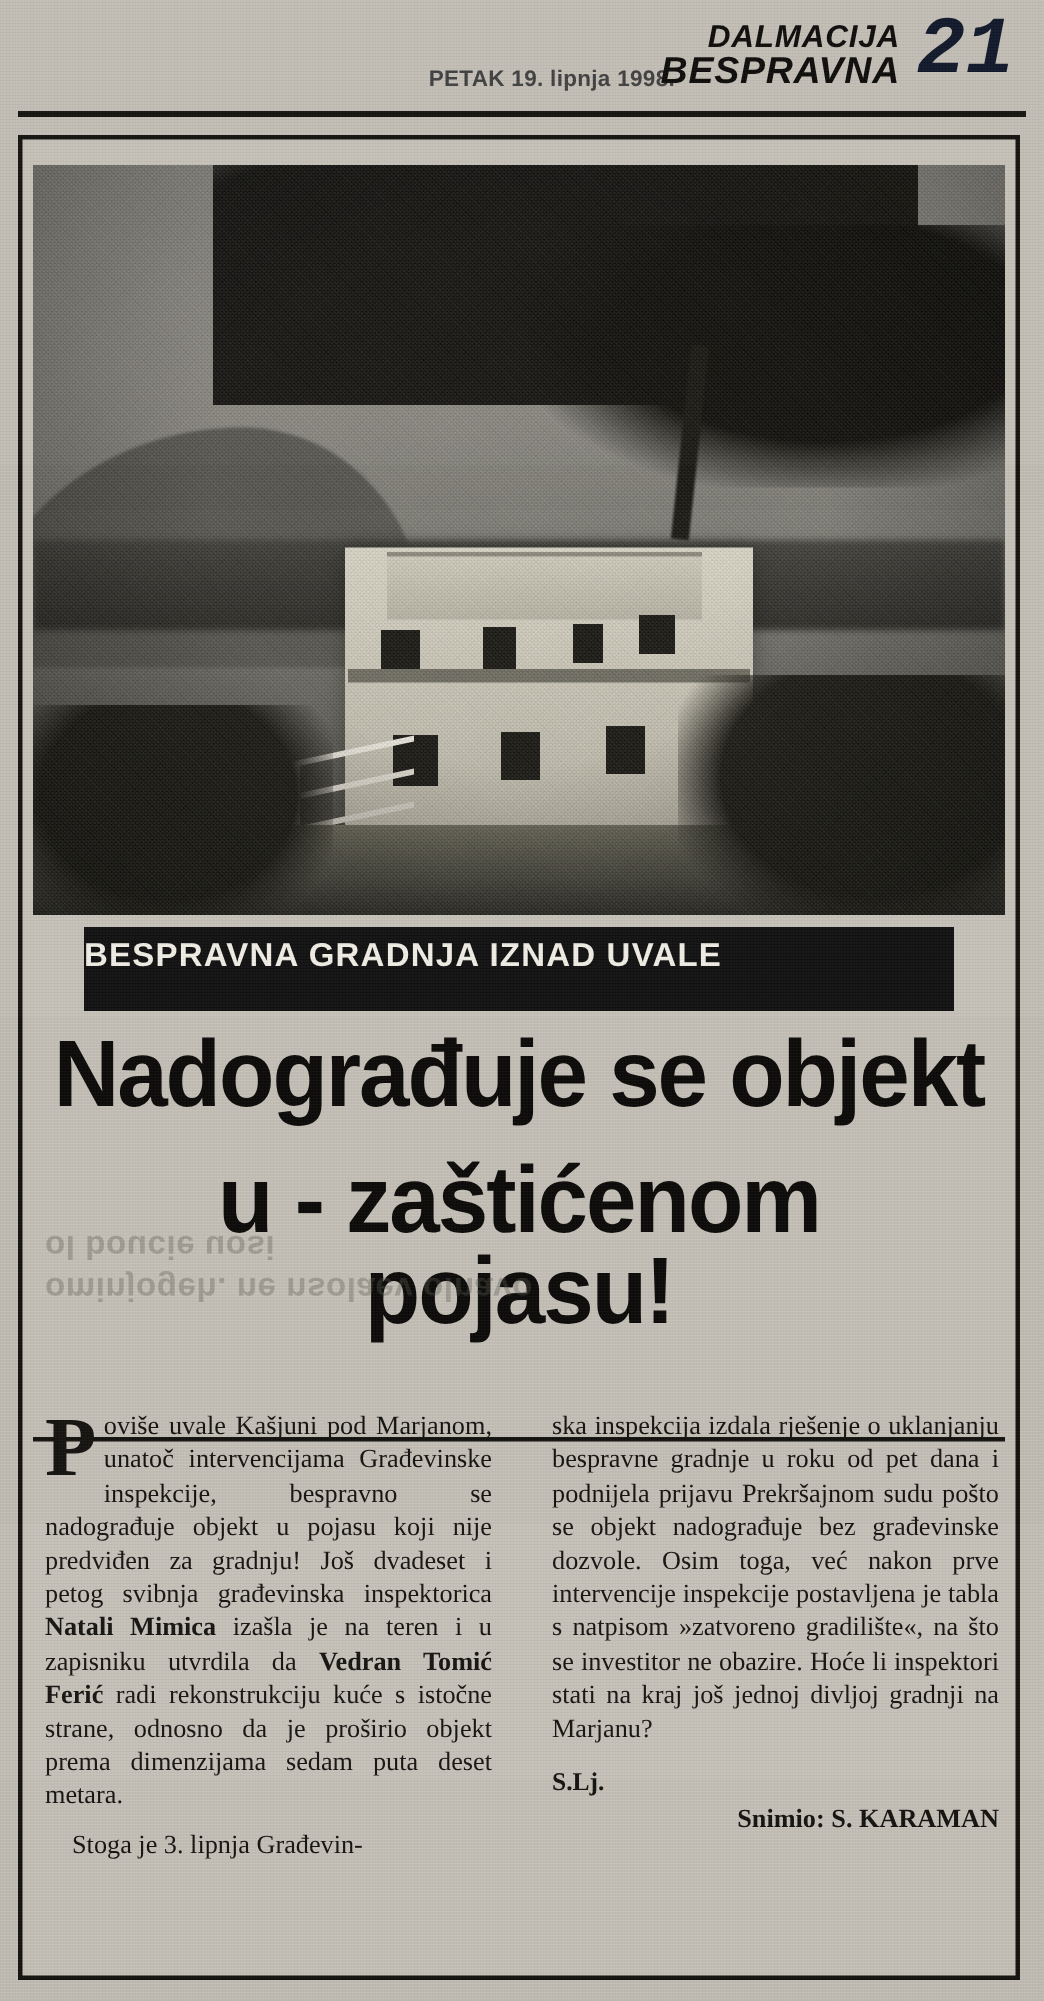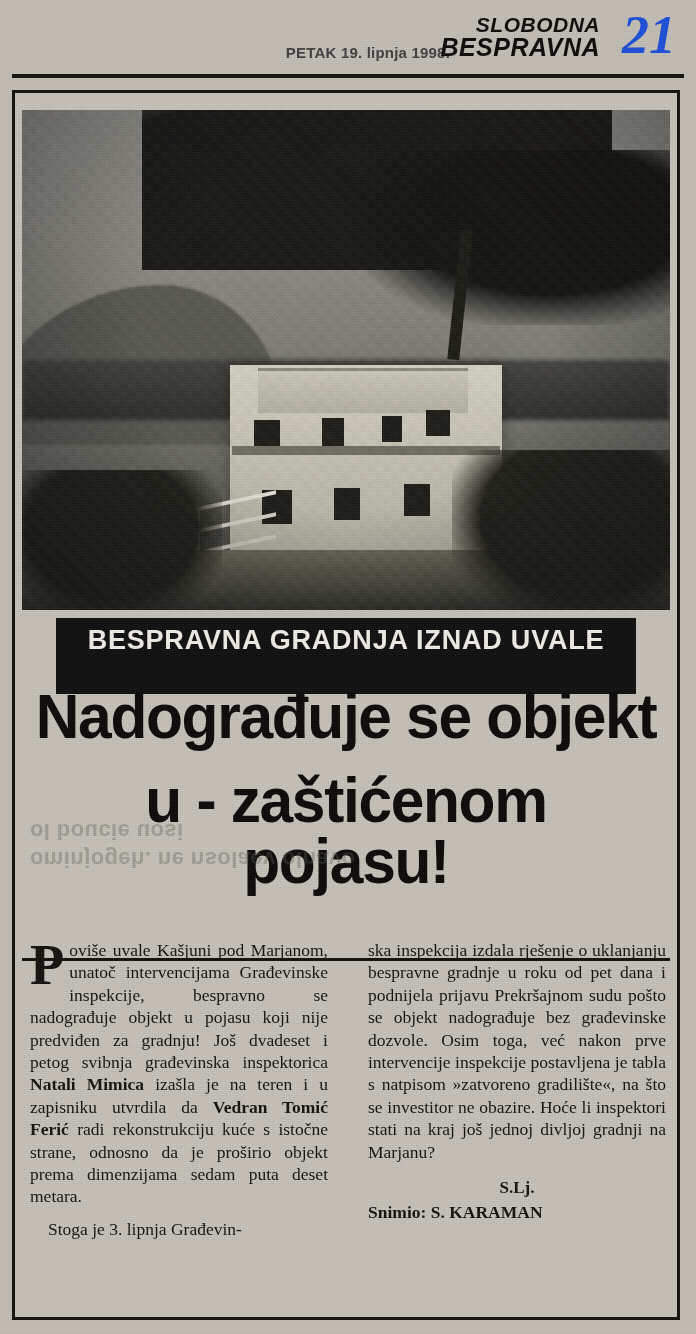--- a/index.html
+++ b/index.html
@@ -56,26 +56,26 @@
     font-weight: bold;
     color: #0d0c0a;
     line-height: 1.02;
   }
   .brand .l1 { font-size: 21px; letter-spacing: .5px; }
   .brand .l2 { font-size: 25px; letter-spacing: .5px; }
   .pagenum {
     position: absolute;
     right: 20px;
     top: 8px;
-    font-family: Liberation Serif, serif;
+    font-family: Liberation Mono, monospace;
     font-style: italic;
     font-weight: bold;
     font-size: 54px;
     line-height: 1;
-    color: #1d4ed8;
+    color: #0f172a;
   }
   .rule-top {
     position: absolute;
     left: 12px;
     top: 74px;
     width: 672px;
     height: 4px;
     background: #151310;
   }
 
@@ -203,28 +203,27 @@
       repeating-linear-gradient(45deg, rgba(255,255,255,.035) 0 1px, rgba(0,0,0,.035) 1px 2px),
       repeating-linear-gradient(-45deg, rgba(255,255,255,.025) 0 1px, rgba(0,0,0,.03) 1px 2px);
   }
 
   
   .kicker {
     position: absolute;
     left: 56px;
     top: 618px;
     width: 580px;
-    height: 76px;
+    height: 56px;
     background: #111010;
     color: #efece4;
     font-family: "Liberation Sans", sans-serif;
     font-weight: bold;
-    font-size: 27px;
+    font-size: 22px;
     letter-spacing: .8px;
-    text-align: center;
     line-height: 1.35;
     padding-top: 4px;
     box-sizing: border-box;
   }
 
   
   .headline {
     position: absolute;
     left: 22px;
     top: 686px;
@@ -287,40 +286,40 @@
   .dropcap::first-letter {
     float: left;
     font-size: 56px;
     line-height: 0.82;
     font-weight: bold;
     padding: 4px 5px 0 0;
   }
   .col b { font-weight: bold; }
   .sig {
     margin-top: 14px;
-    text-align: center;
+    text-align: left;
     font-weight: bold;
     font-size: 17px;
   }
   .credit {
-    text-align: left;
+    text-align: right;
     font-weight: bold;
     font-size: 17.5px;
     margin-top: 2px;
   }
 </style>
 </head>
 <body>
 
 <div class="page">
 
   <div class="masthead">
     <div class="dateline">PETAK 19. lipnja 1998.</div>
     <div class="brand">
-      <div class="l1">SLOBODNA</div>
+      <div class="l1">DALMACIJA</div>
       <div class="l2">BESPRAVNA</div>
     </div>
     <div class="pagenum">21</div>
     <div class="rule-top"></div>
   </div>
 
   <div class="frame"></div>
 
   <div class="photo">
     <div class="sky"></div>

